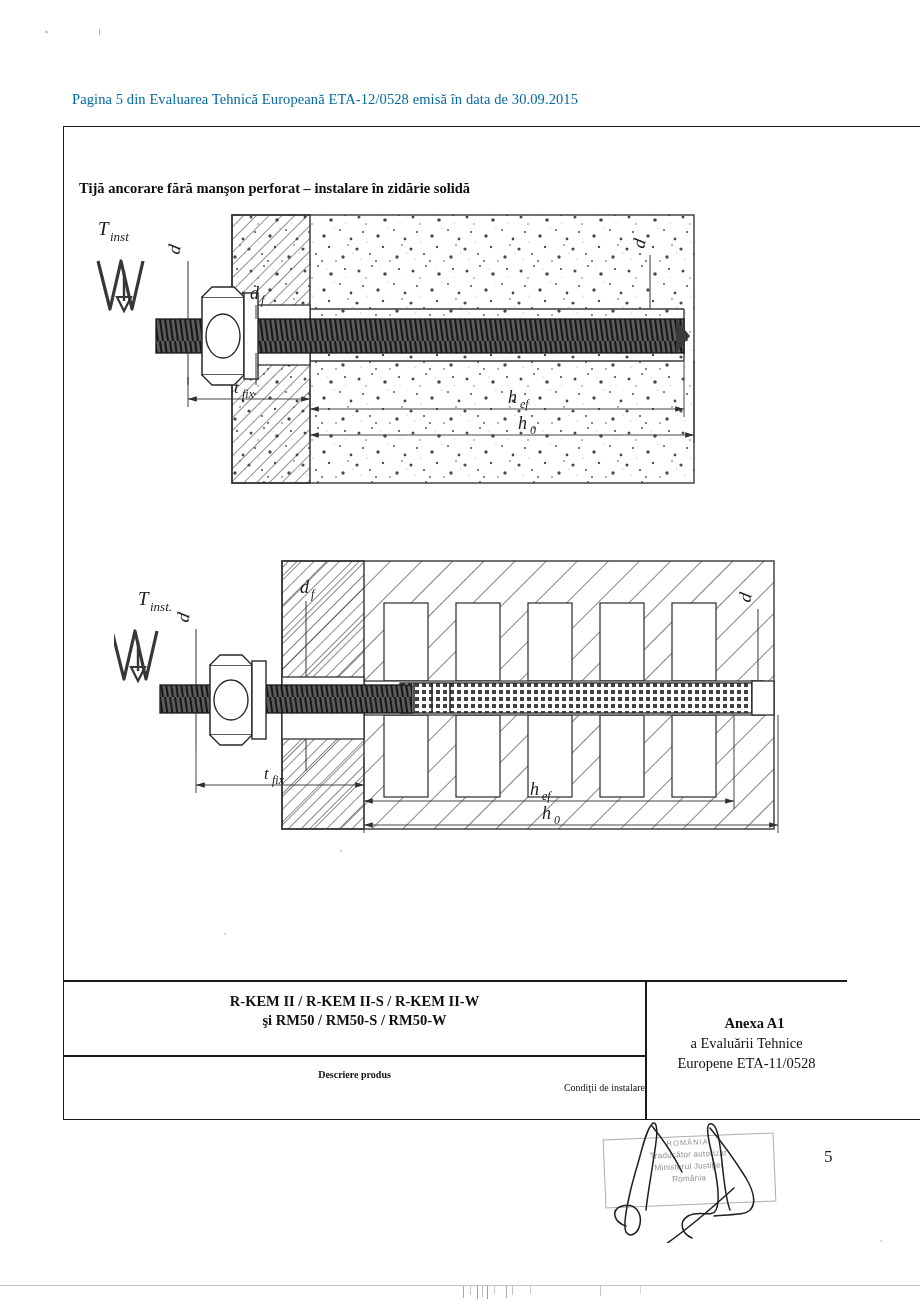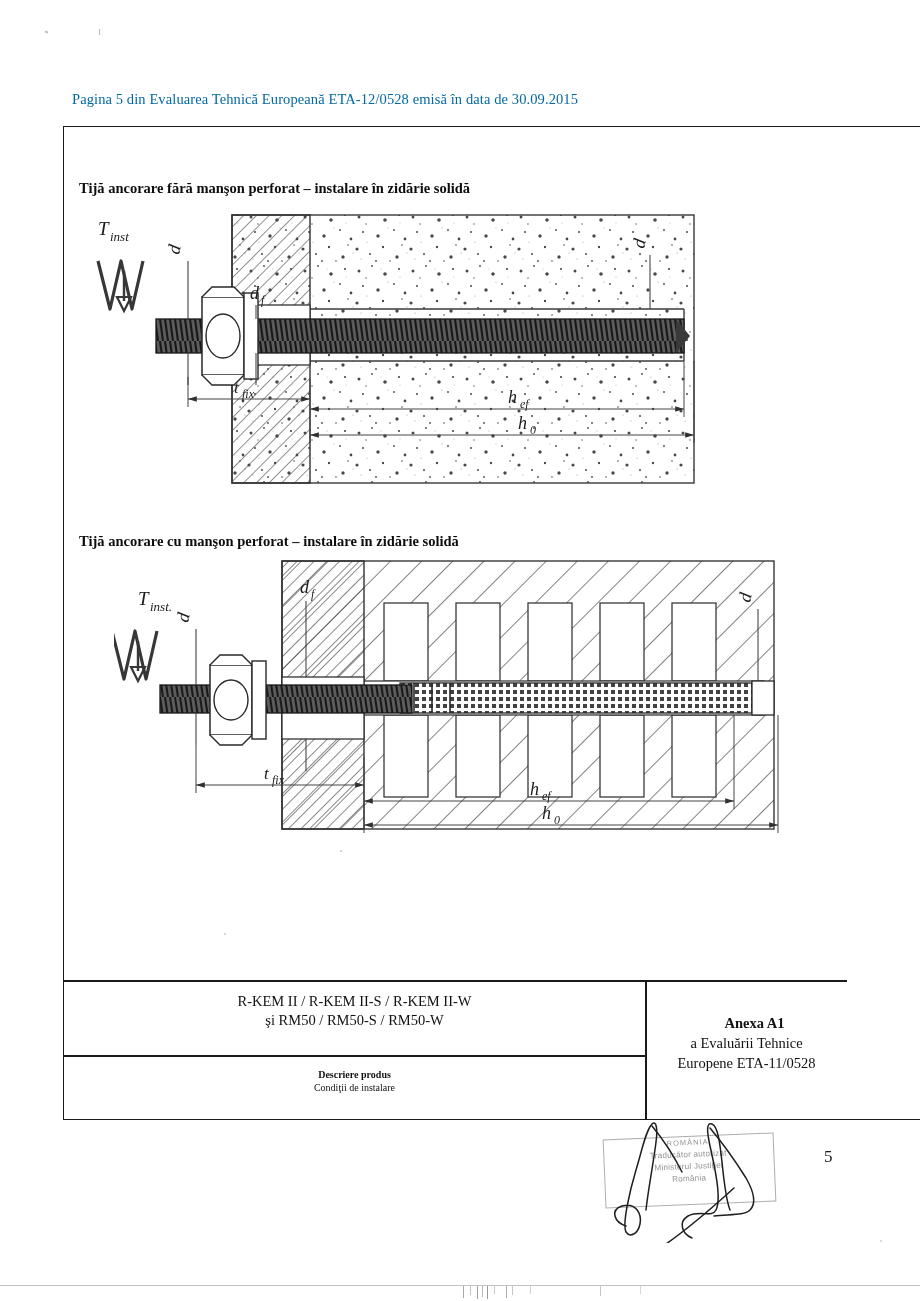--- a/index.html
+++ b/index.html
@@ -111,29 +111,29 @@
     height: 1.6px;
     background: #1a1a1a;
   }
   .ft-cell {
     position: absolute;
     text-align: center;
     line-height: 1.33;
   }
   #ft-product {
     left: 0; top: 12px; width: 581px;
-    font-weight: normal;
+    font-weight: bold;
     font-size: 14.5px;
   }
   #ft-desc {
     left: 0; top: 88px; width: 581px;
     font-size: 10px;
   }
   #ft-desc .b { font-weight: bold; display: block; }
-  #ft-desc .n { display: block; }
+  #ft-desc .n { display: block; text-align: right; }
   #ft-annex {
     left: 582px; top: 34px; width: 201px;
     font-size: 14.5px;
   }
   #ft-annex .b { font-weight: bold; display: block; margin-bottom: 1px; padding-left: 16px; }
   #ft-annex .n { display: block; text-align: center; }
 
   
   .page-number {
     position: absolute;
@@ -326,21 +326,20 @@
         <text x="446" y="225" font-family="Liberation Serif, serif" font-size="12" font-style="italic" fill="#222">0</text>
       </g>
 
       <g>
         <text x="560" y="40" font-family="Liberation Serif, serif" font-size="18" font-style="italic" fill="#222" transform="rotate(-78 560 40)">d</text>
         <line x1="566" y1="46" x2="566" y2="100" stroke="#444" stroke-width="1.1"></line>
       </g>
     </svg>
   </div>
 
-  <div class="section-title" id="title-2">Tijă ancorare cu manşon perforat – instalare în zidărie solidă</div>
 
   <div class="figure" id="figure-2">
     <svg viewBox="0 0 680 320" xmlns="http://www.w3.org/2000/svg">
       <defs>
         <pattern id="hatchFix2" width="9" height="9" patternTransform="rotate(45)" patternUnits="userSpaceOnUse">
           <line x1="0" y1="0" x2="0" y2="9" stroke="#4a4a4a" stroke-width="1.5"></line>
         </pattern>
 
         <pattern id="hatchBrick" width="22" height="22" patternTransform="rotate(45)" patternUnits="userSpaceOnUse">
           <rect width="22" height="22" fill="#ffffff"></rect>

